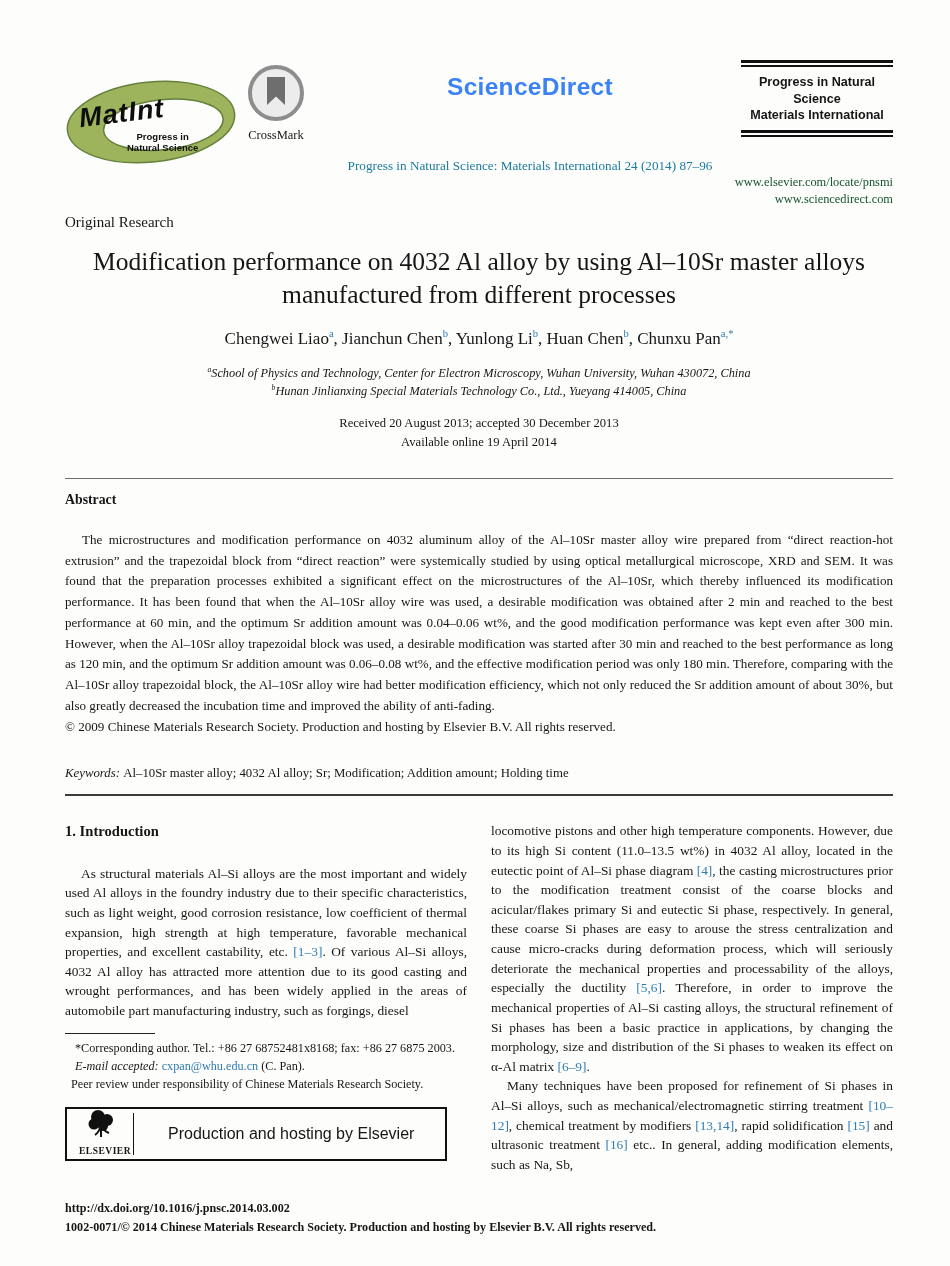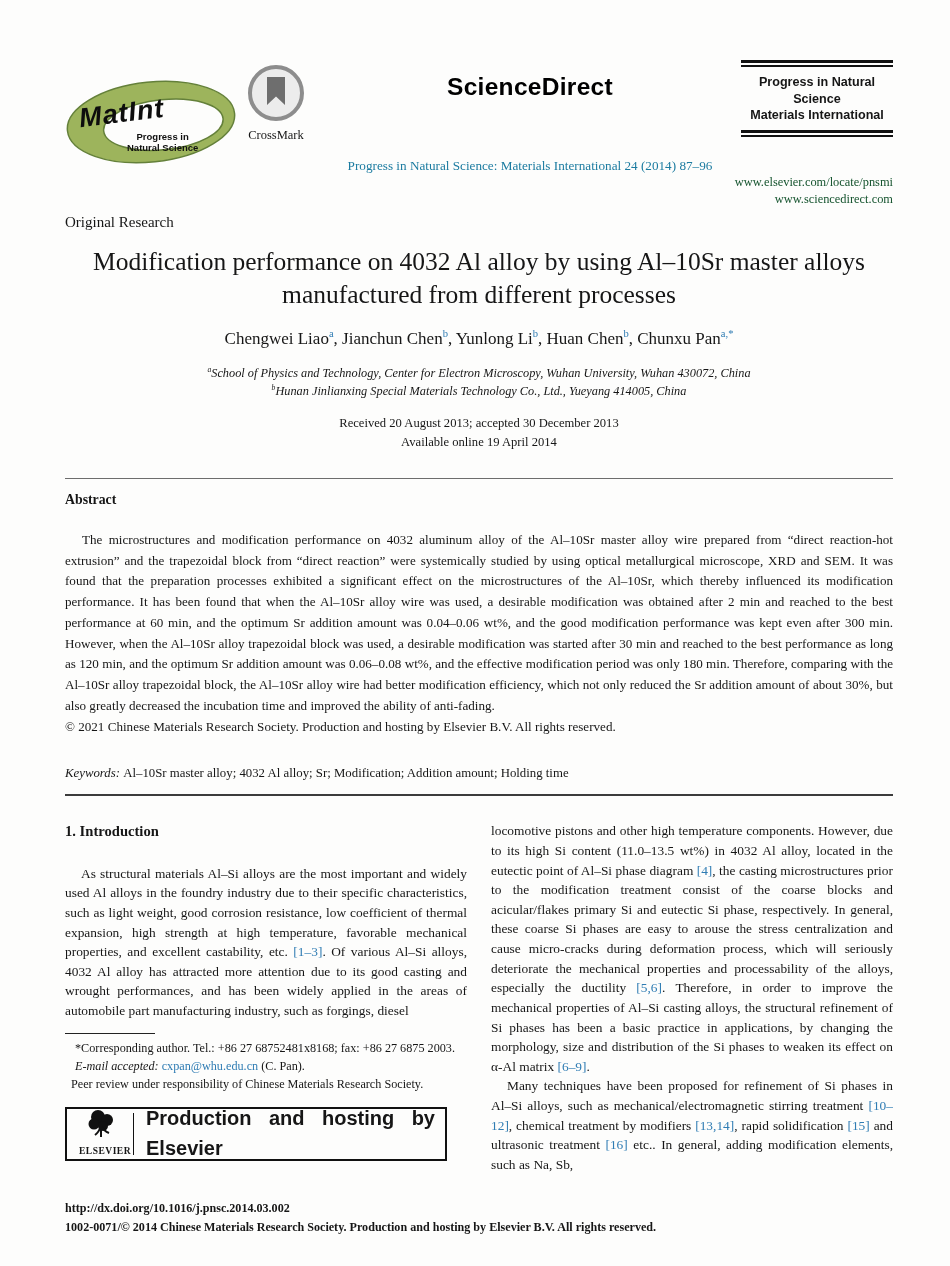--- a/index.html
+++ b/index.html
@@ -22,21 +22,21 @@
   .matint-sub {
     position:absolute; left:62px; top:52px; font-family:"Liberation Sans", sans-serif;
     font-weight:bold; font-size:9.5px; line-height:1.15; color:#101010; text-align:center;
   }
   .crossmark { position:absolute; left:180px; top:4px; width:62px; text-align:center; }
   .cm-label { font-size:12.5px; margin-top:2px; }
   .mast-center { position:absolute; left:232px; top:4px; width:466px; text-align:center; }
   .avail { font-size:14px; font-family:"Liberation Sans", sans-serif; }
   .sd-logo {
     margin-top:9px; font-family:"Liberation Sans", sans-serif; font-weight:bold;
-    font-size:24.5px; letter-spacing:0.3px; color:#000000;
+    font-size:24.5px; letter-spacing:0.3px; color:#3b82f6;
   }
   .citation { position:absolute; left:0; width:100%; top:94px; font-size:13.2px; color:#1b7ba0; }
   .jbox { position:absolute; right:0; top:0; width:152px; }
   .jrule-a { height:3px; background:#111; }
   .jrule-b { height:2px; background:#111; margin-top:2px; }
   .jbox-text {
     text-align:center; font-family:"Liberation Sans", sans-serif; font-weight:bold;
     font-size:12.6px; line-height:1.32; padding:7px 0 6px;
   }
   .jurls { position:absolute; right:0; top:114px; width:240px; text-align:right;
@@ -72,21 +72,21 @@
   .footnote p.f2 { text-indent:10px; }
   .footnote p.f3 { text-indent:6px; }
   
   .els-box {
     margin-top:13px; width:382px; height:54px; border:2px solid #111;
     display:flex; align-items:center; padding:3px 10px 3px 12px;
   }
   .els-logo { width:46px; text-align:center; }
   .els-logo-label { font-size:9.5px; letter-spacing:0.5px; font-weight:bold; margin-top:-1px; }
   .els-div { width:0; border-left:1.5px solid #111; height:42px; margin:0 12px 0 8px; }
-  .els-text { font-family:"Liberation Sans", sans-serif; font-weight:bold; font-size:20px; }
+  .els-text { font-family:"Liberation Sans", sans-serif; font-weight:normal; font-size:16px;margin-left:22px; }
   
   .footer { margin-top:24px; font-size:12.1px; line-height:1.6;font-weight:bold; }
   .pageno { text-align:center; margin-top:26px; font-size:13px; }
 </style>
 </head>
 <body>
 
 <div class="page">
 
   <header class="masthead">
@@ -149,21 +149,21 @@
 
   <div class="dates">
     <div>Received 20 August 2013; accepted 30 December 2013</div>
     <div>Available online 19 April 2014</div>
   </div>
 
   <hr class="rule-thin">
 
   <h2 class="abs-head">Abstract</h2>
   <p class="abs-text">The microstructures and modification performance on 4032 aluminum alloy of the Al–10Sr master alloy wire prepared from “direct reaction-hot extrusion” and the trapezoidal block from “direct reaction” were systemically studied by using optical metallurgical microscope, XRD and SEM. It was found that the preparation processes exhibited a significant effect on the microstructures of the Al–10Sr, which thereby influenced its modification performance. It has been found that when the Al–10Sr alloy wire was used, a desirable modification was obtained after 2 min and reached to the best performance at 60 min, and the optimum Sr addition amount was 0.04–0.06 wt%, and the good modification performance was kept even after 300 min. However, when the Al–10Sr alloy trapezoidal block was used, a desirable modification was started after 30 min and reached to the best performance as long as 120 min, and the optimum Sr addition amount was 0.06–0.08 wt%, and the effective modification period was only 180 min. Therefore, comparing with the Al–10Sr alloy trapezoidal block, the Al–10Sr alloy wire had better modification efficiency, which not only reduced the Sr addition amount of about 30%, but also greatly decreased the incubation time and improved the ability of anti-fading.</p>
-  <p class="abs-copy">© 2021 Chinese Materials Research Society. Production and hosting by Elsevier B.V. All rights reserved.</p>
+  <p class="abs-copy">© 2009 Chinese Materials Research Society. Production and hosting by Elsevier B.V. All rights reserved.</p>
 
   <div class="keywords"><span class="it">Keywords: </span><span>Al–10Sr master alloy; 4032 Al alloy; Sr; Modification; Addition amount; Holding time</span></div>
 
   <hr class="rule-thick">
 
   <div class="cols">
     <div class="col">
       <h3 class="sec-head">1.  Introduction</h3>
       <p class="p-ind"><span>As structural materials Al–Si alloys are the most important and widely used Al alloys in the foundry industry due to their specific characteristics, such as light weight, good corrosion resistance, low coefficient of thermal expansion, high strength at high temperature, favorable mechanical properties, and excellent castability, etc. </span><span class="ref">[1–3]</span><span>. Of various Al–Si alloys, 4032 Al alloy has attracted more attention due to its good casting and wrought performances, and has been widely applied in the areas of automobile part manufacturing industry, such as forgings, diesel</span></p>
 

